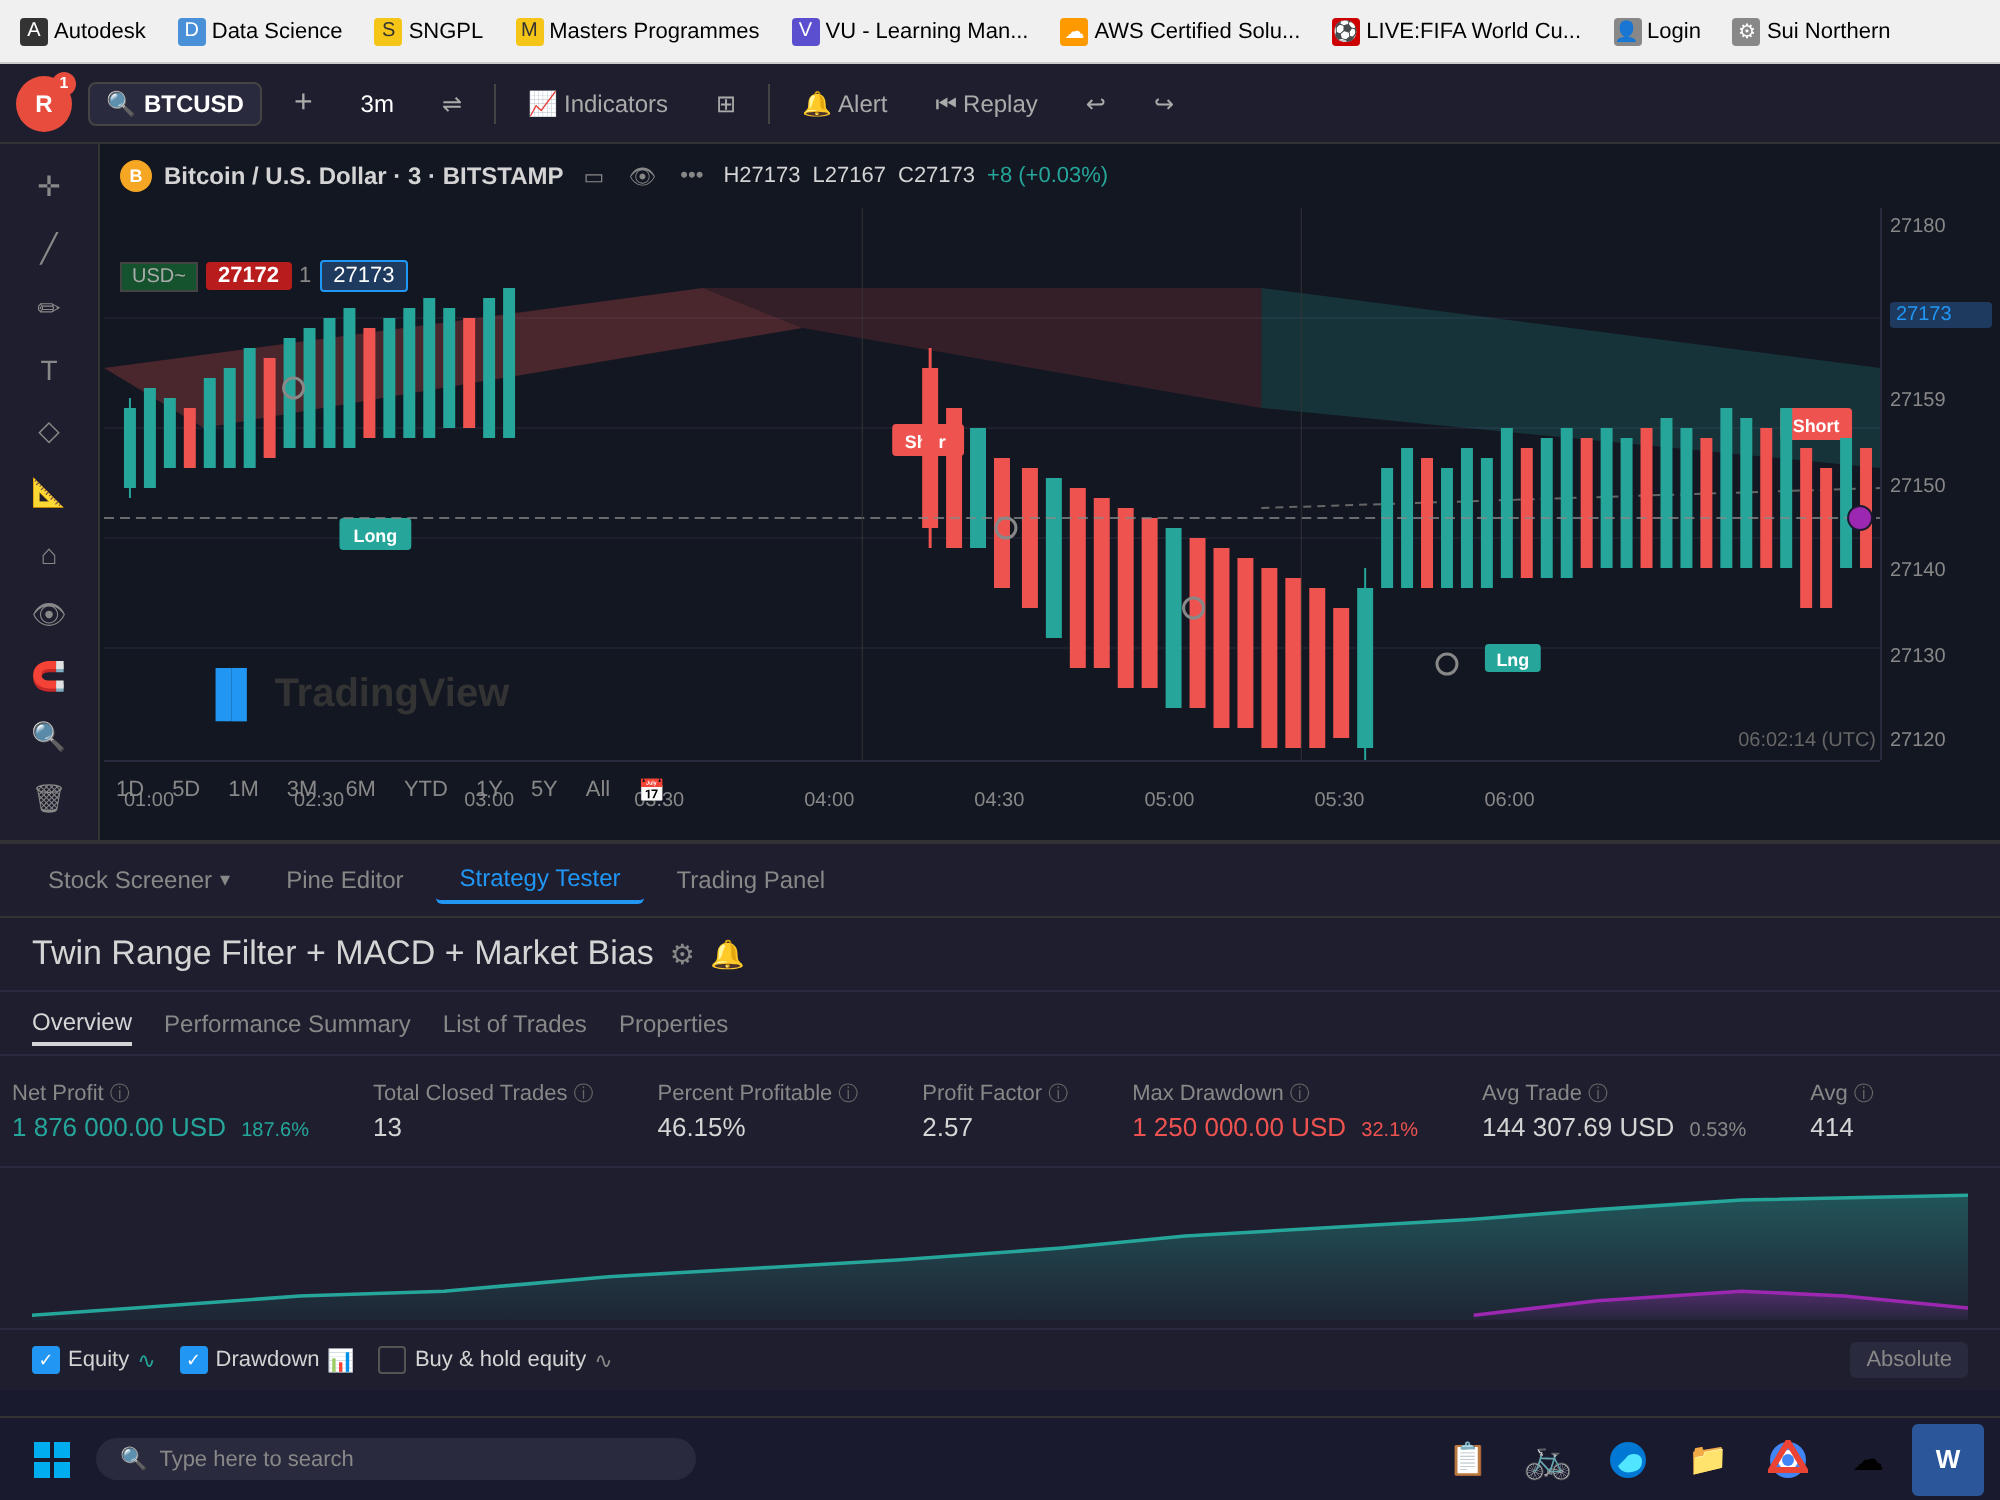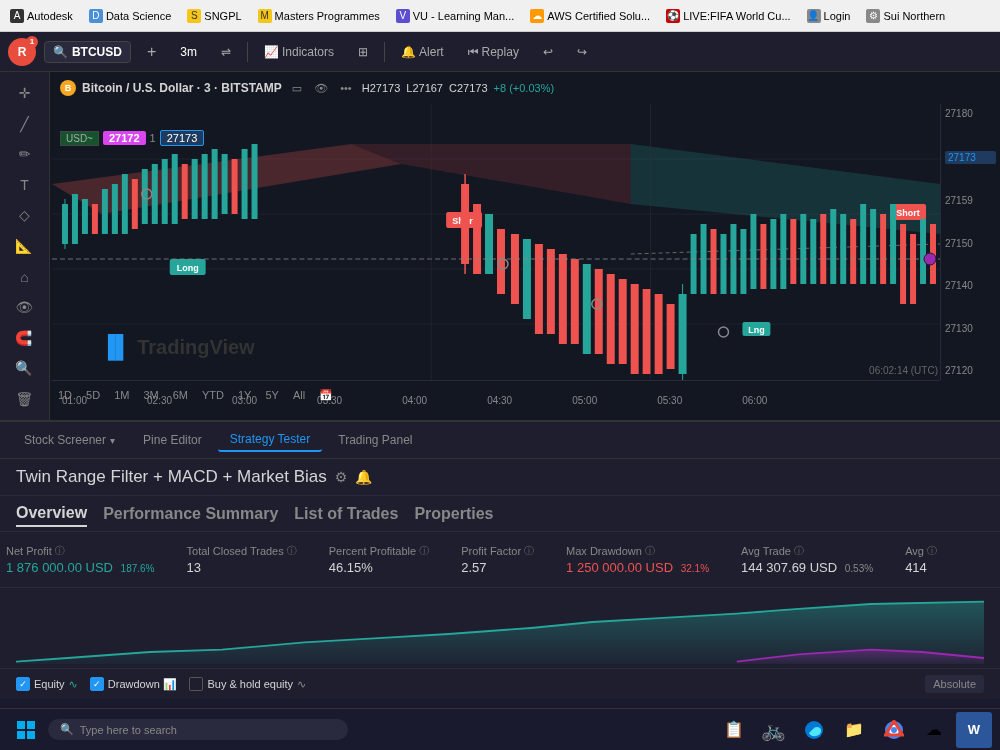--- a/index.html
+++ b/index.html
@@ -205,22 +205,21 @@
 
     
     .sub-tabs {
       display: flex; align-items: center;
       padding: 4px 16px;
       border-bottom: 1px solid #2a2a3e;
       gap: 16px;
     }
     .sub-tab {
       padding: 4px 0; color: #888; cursor: pointer;
-      font-size: 16px;
-      font-weight: bold;
+      font-size: 12px;
     }
     .sub-tab.active {
       color: #d4d4d4;
       border-bottom: 2px solid #d4d4d4;
       padding-bottom: 3px;
     }
 
     
     .metrics-grid {
       display: flex;
@@ -429,21 +428,21 @@
       <span class="ohlc-val">H27173</span>
       <span class="ohlc-val">L27167</span>
       <span class="ohlc-val">C27173</span>
       <span class="ohlc-change">+8 (+0.03%)</span>
     </div>
   </div>
 
 
   <div style="position:absolute; left:60px; top:58px; display:flex; gap:4px; align-items:center; z-index:10;">
     <span style="background:#14532d; color:#aaa; padding:1px 5px; font-size:10px; border:1px solid #444;">USD~</span>
-    <span style="background:#d946ef; color:white; padding:1px 6px; font-size:11px; font-weight:bold; border-radius:2px;">27172</span>
+    <span style="background:#b91c1c; color:white; padding:1px 6px; font-size:11px; font-weight:bold; border-radius:2px;">27172</span>
     <span style="color:#888; font-size:11px;">1</span>
     <span style="background:#1e3a5f; color:#fff; padding:1px 6px; font-size:11px; border:1px solid #2196f3; border-radius:2px;">27173</span>
   </div>
 
   <div class="price-axis">
     <span>27180</span>
     <span style="color:#2196f3; background:#1e3a5f; padding:1px 3px; border-radius:2px;">27173</span>
     <span>27159</span>
     <span>27150</span>
     <span>27140</span>

